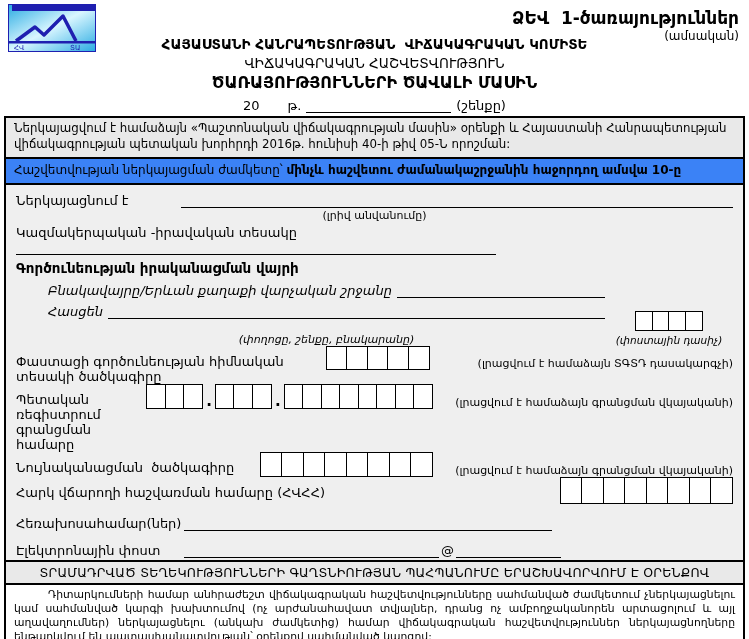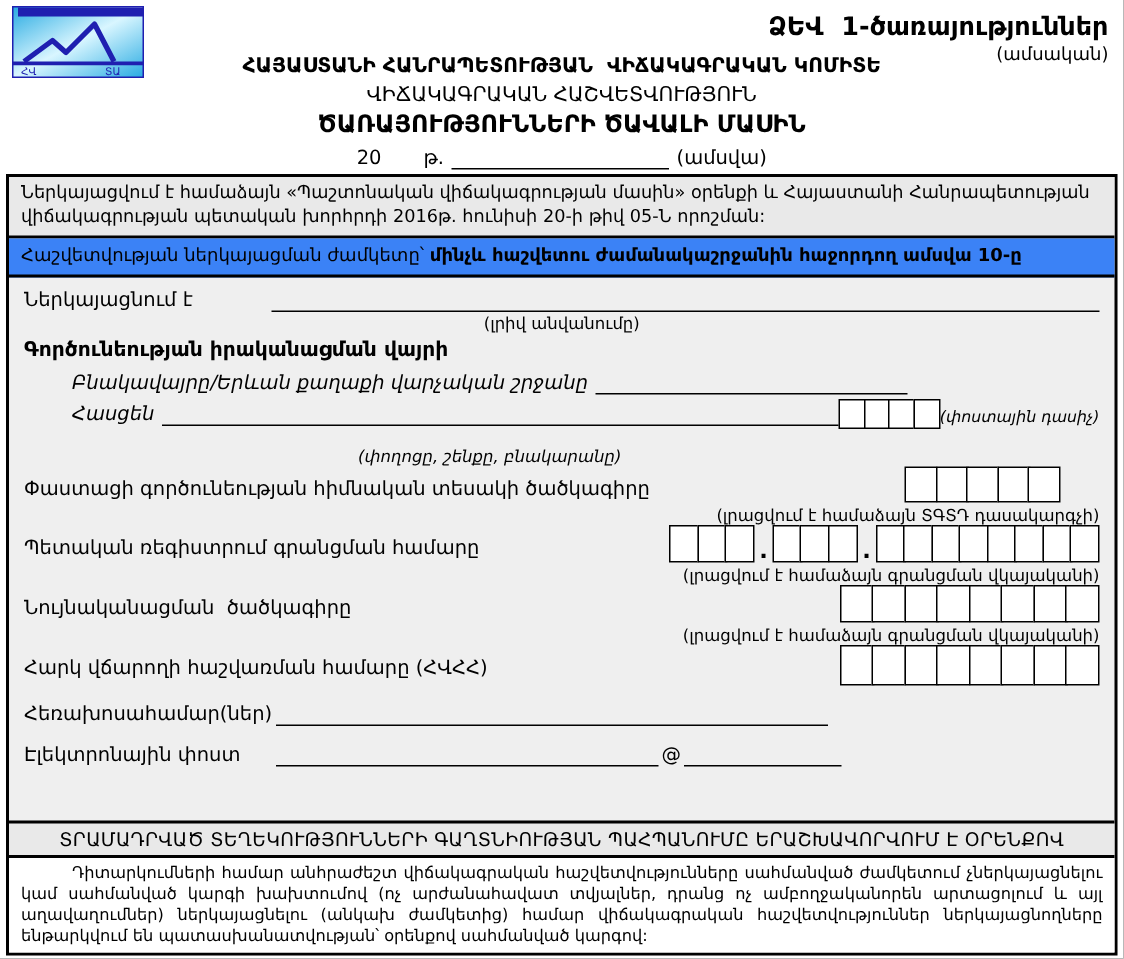--- a/index.html
+++ b/index.html
@@ -43,26 +43,26 @@
   .hint-center { text-align:center; font-size:11px; margin:1px 0 3px 0; }
 
   .org-line { width:480px; border-bottom:1px solid #000; height:13px; margin:2px 0 5px 0; }
   .section-title { font-weight:bold; font-size:13.5px; margin:1px 0 1px 0; }
 
   .loc-grid { display:flex; }
   .loc-left { flex:1; padding-left:32px; }
   .loc-row { display:flex; align-items:flex-end; font-style:italic; height:21px; }
   .loc-row .fill { margin-left:5px; max-width:560px; }
   .loc-hint { text-align:center; font-style:italic; font-size:11px; margin-top:14px; }
-  .loc-right { width:128px; display:flex; flex-direction:row; justify-content:flex-end; align-items:center; padding-bottom:0; }
+  .loc-right { width:128px; display:flex; flex-direction:column; justify-content:flex-end; align-items:center; padding-bottom:0; }
   .loc-right .hint { font-style:italic; font-size:10.5px; margin-top:3px; white-space:nowrap; }
 
   .code-row { display:flex; align-items:flex-start; margin-top:0; }
   .code-row .lbl { flex:1; padding-top:8px; }
-  .code-block { display:flex; flex-direction:column; align-items:flex-end; }
+  .code-block { display:flex; align-items:flex-end;gap:22px; }
   .code-block .hint { margin-top:2px; }
 
   .cells { display:flex; align-items:flex-end; }
   .cell-group { display:flex; }
   .cell { background:#fff; border:1.5px solid #000; margin-left:-1.5px; }
   .cell:first-child { margin-left:0; }
   .cell-sep { font-weight:bold; padding:0 3px; line-height:1; align-self:flex-end; font-size:15px; }
 
   .cells-postal .cell { width:18px; height:20px; }
   .cells-activity .cell { width:22px; height:24px; }
@@ -114,42 +114,46 @@
 
   <div class="headings">
     <div class="h1">ՀԱՅԱՍՏԱՆԻ ՀԱՆՐԱՊԵՏՈՒԹՅԱՆ  ՎԻՃԱԿԱԳՐԱԿԱՆ ԿՈՄԻՏԵ</div>
     <div class="h2">ՎԻՃԱԿԱԳՐԱԿԱՆ ՀԱՇՎԵՏՎՈՒԹՅՈՒՆ</div>
     <div class="h3">ԾԱՌԱՅՈՒԹՅՈՒՆՆԵՐԻ ԾԱՎԱԼԻ ՄԱՍԻՆ</div>
     <div class="date-row">
       <span>20</span>
       <span class="date-gap"></span>
       <span>թ.</span>
       <span class="date-line"></span>
-      <span>(ամսվա)</span>
+      <span>(շենքը)</span>
     </div>
   </div>
 
   <div class="frame">
 
     <div class="legal-box">
-      <span>Ներկայացվում է համաձայն «Պաշտոնական վիճակագրության մասին»  օրենքի և Հայաստանի Հանրապետության վիճակագրության պետական խորհրդի 2016թ. հունիսի 20-ի թիվ 05-Ն որոշման:</span>
+      <span>Ներկայացվում է համաձայն «Պաշտոնական վիճակագրության մասին»  օրենքի և Հայաստանի Հանրապետության վիճակագրության պետական խորհրդի 2016թ. հունիսի 40-ի թիվ 05-Ն որոշման:</span>
     </div>
 
     <div class="deadline-box">
       <span>Հաշվետվության ներկայացման ժամկետը՝ </span><b>մինչև հաշվետու ժամանակաշրջանին հաջորդող ամսվա 10-ը</b>
     </div>
 
     <div class="main">
 
       <div class="row">
         <span class="lbl">Ներկայացնում է</span>
         <span class="fill"></span>
       </div>
       <div class="hint-center">(լրիվ անվանումը)</div>
 
+      <div>
+        <span class="lbl">Կազմակերպական -իրավական տեսակը</span>
+        <div class="org-line"></div>
+      </div>
 
       <div class="section-title">Գործունեության իրականացման վայրի</div>
       <div class="loc-grid">
         <div class="loc-left">
           <div class="loc-row">
             <span class="lbl">Բնակավայրը/Երևան քաղաքի վարչական շրջանը</span>
             <span class="fill"></span>
           </div>
           <div class="loc-row">
             <span class="lbl">Հասցեն</span>

